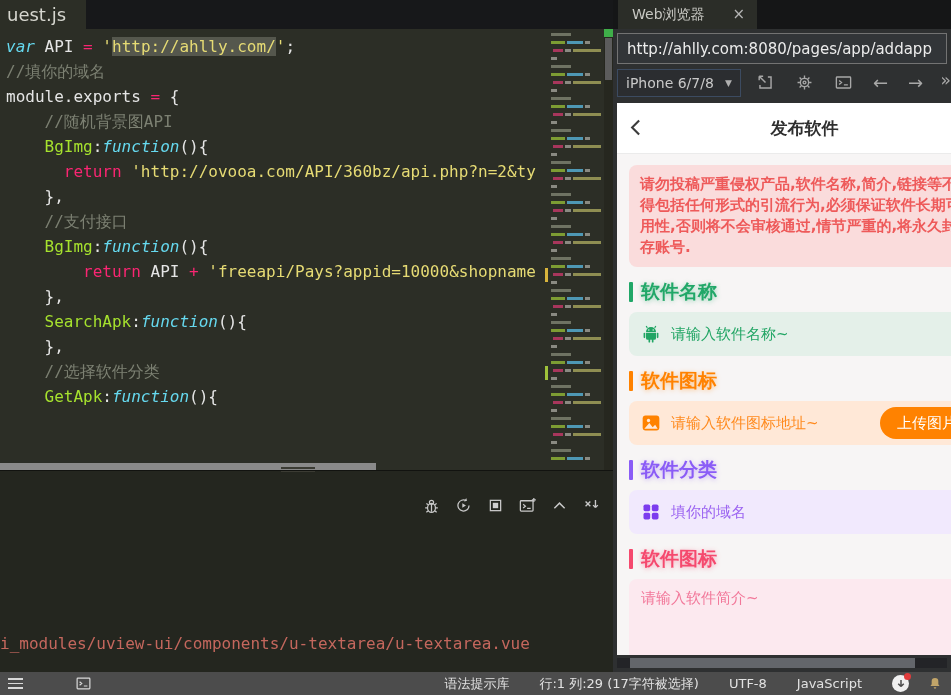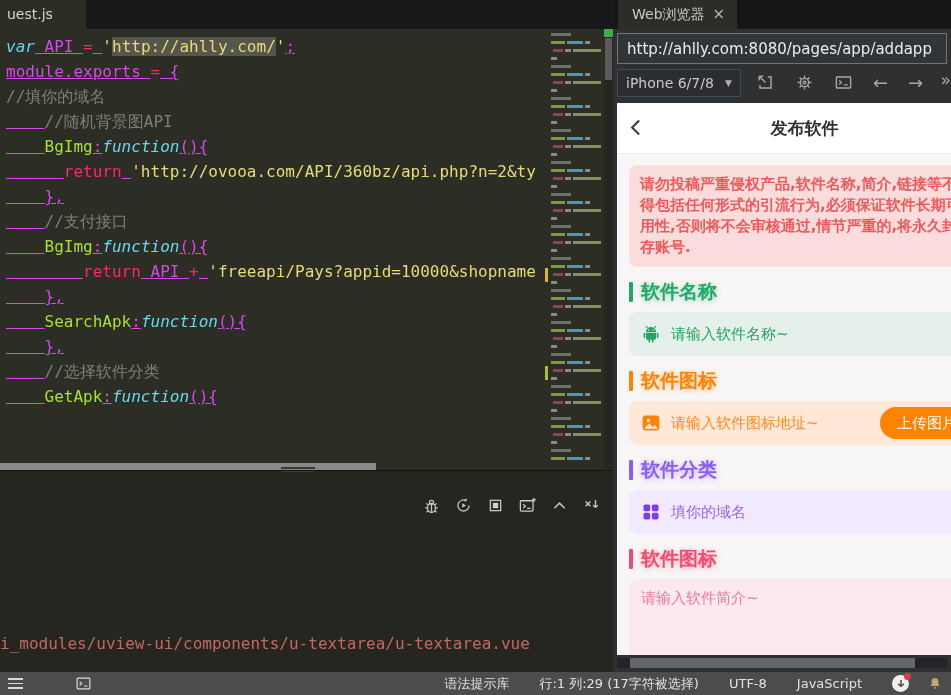--- a/index.html
+++ b/index.html
@@ -2,33 +2,33 @@
 <html><head>
 <meta charset="utf-8">
 <style>
   html,body{margin:0;padding:0;background:#111;}
   .app{position:relative;width:951px;height:695px;background:#17181a;overflow:hidden;
        font-family:"DejaVu Sans",sans-serif;-webkit-font-smoothing:antialiased;}
 
   
   .tabstrip{position:absolute;left:0;top:0;width:613px;height:29px;background:#17181a;}
   .etab{position:absolute;left:0;top:0;width:86px;height:29px;background:#2c2e26;color:#d6d6cf;
-        font-size:14px;line-height:29px;padding-left:7px;box-sizing:border-box;}
+        font-size:18px;line-height:29px;padding-left:7px;box-sizing:border-box;}
 
   
   .editor{position:absolute;left:0;top:29px;width:545px;height:441px;background:#2c2e26;overflow:hidden;
           font-family:"DejaVu Sans Mono",monospace;font-size:16px;line-height:25px;}
   #code-lines{padding:5px 0 0 6px;}
   .code-line{white-space:pre;height:25px;}
   .tok.it{color:#66d9ef;font-style:italic;}
   .tok.op{color:#f92672;}
   .tok.str{color:#e6db74;}
   .tok.cm{color:#7c8072;}
   .tok.fn{color:#a6e22e;}
-  .tok.pl{color:#d946ef;text-decoration:underline;}
+  .tok.pl{color:#e5e5e5;}
   .tok.sel{background:#55574d;}
   .hscroll{position:absolute;left:0;top:434px;width:545px;height:7px;}
   .hthumb{width:376px;height:7px;background:#8a8a8a;}
 
   
   .minimap{position:absolute;left:545px;top:29px;width:59px;height:441px;background:#2c2e26;
            padding-top:4px;box-sizing:border-box;overflow:hidden;}
   .mm-row{height:3px;margin-bottom:5px;display:flex;}
   .mm-seg{height:3px;flex:none;}
   .mm-marker{position:absolute;width:3px;height:14px;}
@@ -44,21 +44,21 @@
   .cicon{width:19px;height:19px;}
   .console-output{position:absolute;left:0;top:110px;font-family:"DejaVu Sans Mono",monospace;
                   font-size:16px;line-height:25px;color:#c4675d;white-space:pre;}
   .splitter{position:absolute;left:281px;top:465px;width:34px;height:9px;z-index:5;display:flex;flex-direction:column;justify-content:space-evenly;}
   .splitter div{height:1.5px;background:#3b3b33;}
 
   
   .browser{position:absolute;left:613px;top:0;width:338px;height:672px;background:#2e3031;}
   .btabstrip{position:absolute;top:0;left:0;width:338px;height:29px;background:#151617;}
   .btab{position:absolute;left:5px;top:0;height:29px;padding:0 12px 0 14px;background:#2b2d28;color:#c9c9c4;
-        font-size:14px;line-height:29px;display:flex;gap:8px;align-items:center;}
+        font-size:14px;line-height:29px;display:flex;gap:28px;align-items:center;}
   .tabclose{color:#b4b4b4;font-size:15px;}
   .urlbar{position:absolute;top:33px;left:4px;width:330px;height:31px;}
   .urlbar input{width:100%;height:100%;box-sizing:border-box;background:#323538;border:1px solid #737373;
                 color:#ececec;font-size:15px;padding:0 9px;font-family:"DejaVu Sans",sans-serif;outline:none;}
   .btoolbar{position:absolute;top:67px;left:4px;width:330px;height:31px;display:flex;align-items:center;}
   .device{width:124px;height:28px;border:1px solid #3c4b61;color:#c9c9c9;font-size:14px;display:flex;
           align-items:center;justify-content:space-between;padding:0 8px;box-sizing:border-box;background:#2b2d30;}
   .device .caret{font-size:9px;color:#b0b0b0;}
   .bicons{display:flex;gap:20px;margin-left:15px;align-items:center;color:#a8a8a8;}
   .bicons .txt{font-size:18px;line-height:18px;}
@@ -111,22 +111,22 @@
 
   <div class="tabstrip">
     <div class="etab">
       <span>uest.js</span>
     </div>
   </div>
 
   <div class="editor">
     <div id="code-lines">
         <div class="code-line"><span class="tok it">var</span><span class="tok pl"> API </span><span class="tok op">=</span><span class="tok pl"> </span><span class="tok str">'</span><span class="tok str sel">http://ahlly.com/</span><span class="tok str">'</span><span class="tok pl">;</span></div>
+        <div class="code-line"><span class="tok cm">//填你的域名</span></div>
         <div class="code-line"><span class="tok pl">module.exports </span><span class="tok op">=</span><span class="tok pl"> {</span></div>
-        <div class="code-line"><span class="tok cm">//填你的域名</span></div>
         <div class="code-line"><span class="tok pl">    </span><span class="tok cm">//随机背景图API</span></div>
         <div class="code-line"><span class="tok pl">    </span><span class="tok fn">BgImg</span><span class="tok pl">:</span><span class="tok it">function</span><span class="tok pl">(){</span></div>
         <div class="code-line"><span class="tok pl">      </span><span class="tok op">return</span><span class="tok pl"> </span><span class="tok str">'http://ovooa.com/API/360bz/api.php?n=2&amp;ty</span></div>
         <div class="code-line"><span class="tok pl">    },</span></div>
         <div class="code-line"><span class="tok pl">    </span><span class="tok cm">//支付接口</span></div>
         <div class="code-line"><span class="tok pl">    </span><span class="tok fn">BgImg</span><span class="tok pl">:</span><span class="tok it">function</span><span class="tok pl">(){</span></div>
         <div class="code-line"><span class="tok pl">        </span><span class="tok op">return</span><span class="tok pl"> API </span><span class="tok op">+</span><span class="tok pl"> </span><span class="tok str">'freeapi/Pays?appid=10000&amp;shopname</span></div>
         <div class="code-line"><span class="tok pl">    },</span></div>
         <div class="code-line"><span class="tok pl">    </span><span class="tok fn">SearchApk</span><span class="tok pl">:</span><span class="tok it">function</span><span class="tok pl">(){</span></div>
         <div class="code-line"><span class="tok pl">    },</span></div>

